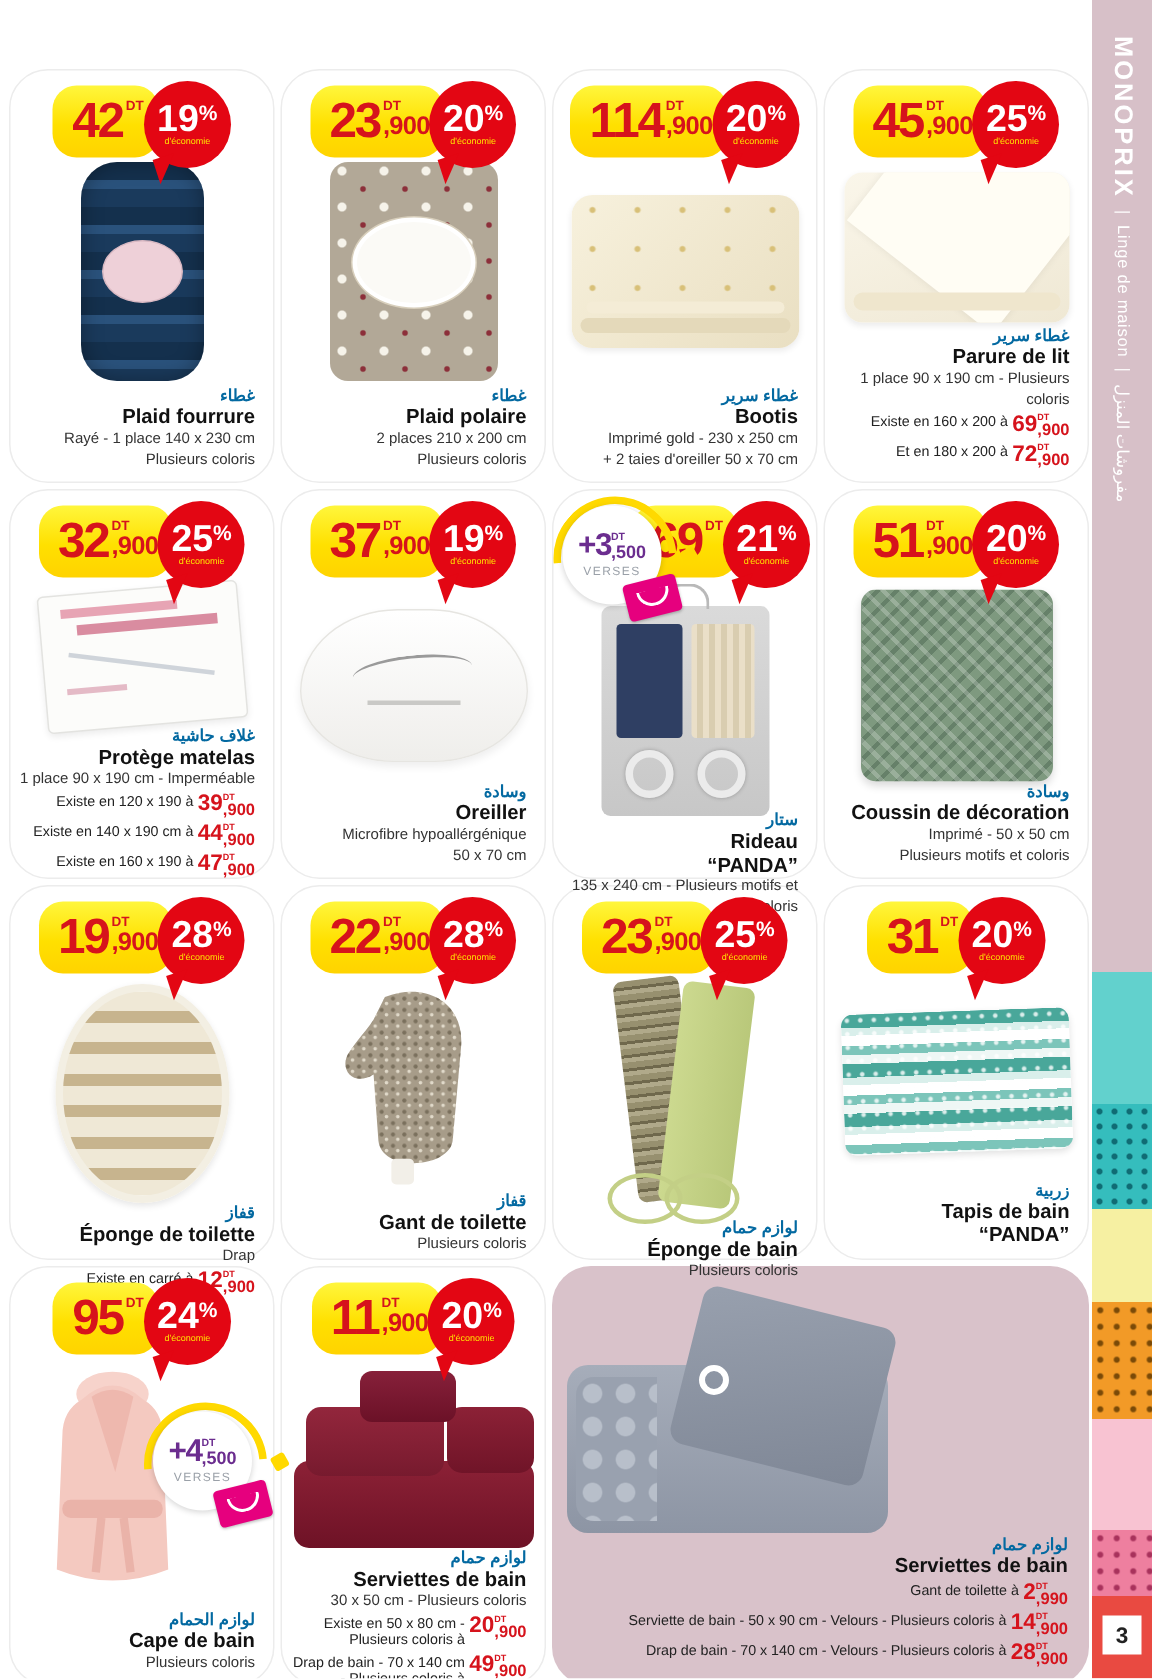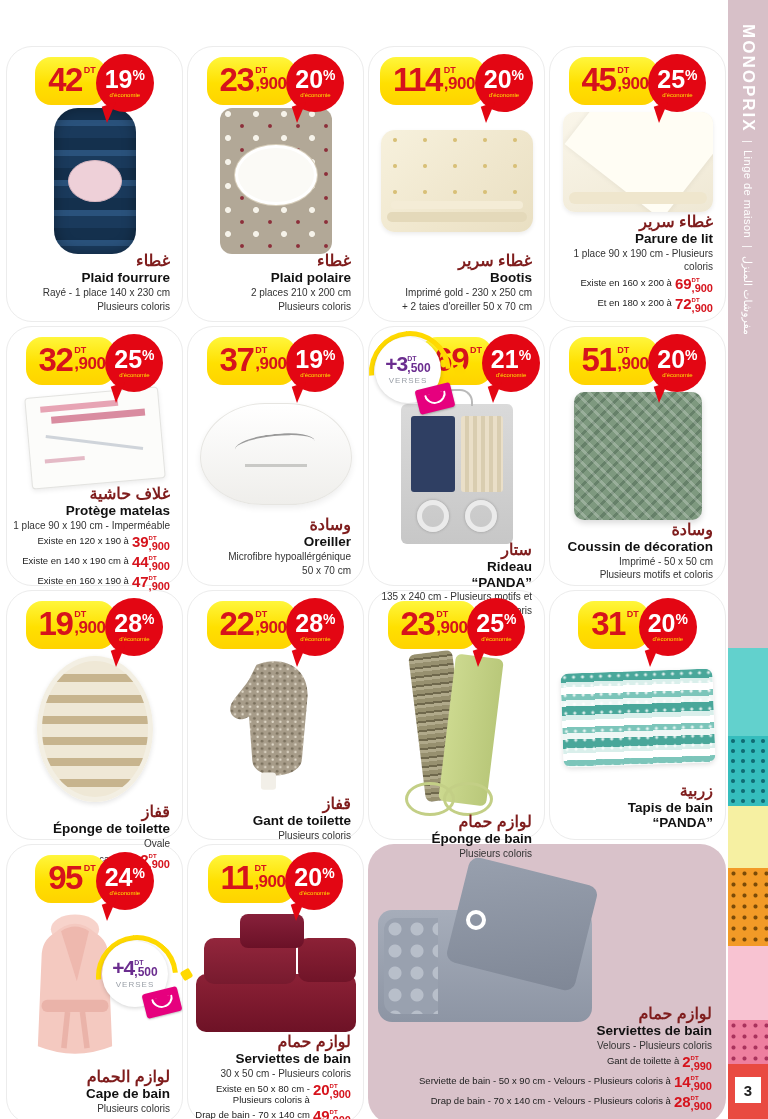--- a/index.html
+++ b/index.html
@@ -24,21 +24,21 @@
         border-left:15px solid #e30613;border-bottom:17px solid transparent;transform:rotate(-18deg);}
   .drow{display:flex;align-items:flex-start;line-height:.9;}
   .dnum{font-size:25px;font-weight:bold;}
   .dpct{font-size:14px;font-weight:bold;margin-top:1px;}
   .decon{font-size:6px;color:#ffe202;margin-top:1px;}
   
   .imgbox{display:flex;align-items:center;justify-content:center;height:138px;position:relative;z-index:1;}
   .r2 .imgbox{height:148px}.r3 .imgbox{height:156px}.r4 .imgbox{height:150px}
   .c-pm .imgbox{height:108px}.c-parure .imgbox{height:116px}.c-serv .imgbox{height:128px}
   .info{margin-top:auto;text-align:right;padding:0 12px 8px 4px;position:relative;z-index:2;}
-  .ar{font-size:16px;font-weight:bold;color:#7f1d1d;direction:rtl;}
+  .ar{font-size:11px;font-weight:bold;color:#0369a1;direction:rtl;}
   .fr{font-size:13.5px;font-weight:bold;color:#111;line-height:1.15;}
   .desc{font-size:10px;color:#333;line-height:1.35;}
   .extra{font-size:9.5px;color:#222;margin-top:3px;display:flex;justify-content:flex-end;align-items:flex-start;gap:3px;line-height:1.2;}
   .xp{display:inline-flex;align-items:flex-start;}
   .xpi{font-size:15px;font-weight:bold;color:#d6131c;line-height:.9;}
   .xstack{display:inline-flex;flex-direction:column;align-items:flex-start;}
   .xcur{font-size:6px;font-weight:bold;color:#d6131c;line-height:1;}
   .xdec{font-size:11px;font-weight:bold;color:#d6131c;line-height:1;}
   
   .bonus{position:absolute;width:86px;height:92px;z-index:4;}
@@ -480,21 +480,21 @@
             </div>
             <span class="decon">d'économie</span>
           </div>
       </div>
       <div class="imgbox">
           <div class="img-eponge"></div>
         </div>
       <div class="info">
         <div class="ar">قفاز</div>
         <div class="fr">Éponge de toilette</div>
-        <div class="desc">Ovale</div>
+        <div class="desc">Drap</div>
         <div class="extra">
             <span class="xl">Existe en carré à</span>
             <span class="xp">
               <span class="xpi">12</span>
               <span class="xstack">
                 <span class="xcur">DT</span>
                 <span class="xdec">,900</span>
               </span>
             </span>
           </div>
@@ -699,21 +699,20 @@
     <div class="bigcard">
       <div class="img-gray">
         <div class="gt-towel"></div>
           <div class="gt-band"></div>
           <div class="gt-wash"></div>
           <div class="gt-ring"></div>
       </div>
       <div class="info">
         <div class="ar">لوازم حمام</div>
         <div class="fr">Serviettes de bain</div>
-        <div class="desc">Velours - Plusieurs coloris</div>
         <div class="extra">
             <span class="xl">Gant de toilette à</span>
             <span class="xp">
               <span class="xpi">2</span>
               <span class="xstack">
                 <span class="xcur">DT</span>
                 <span class="xdec">,990</span>
               </span>
             </span>
           </div>

